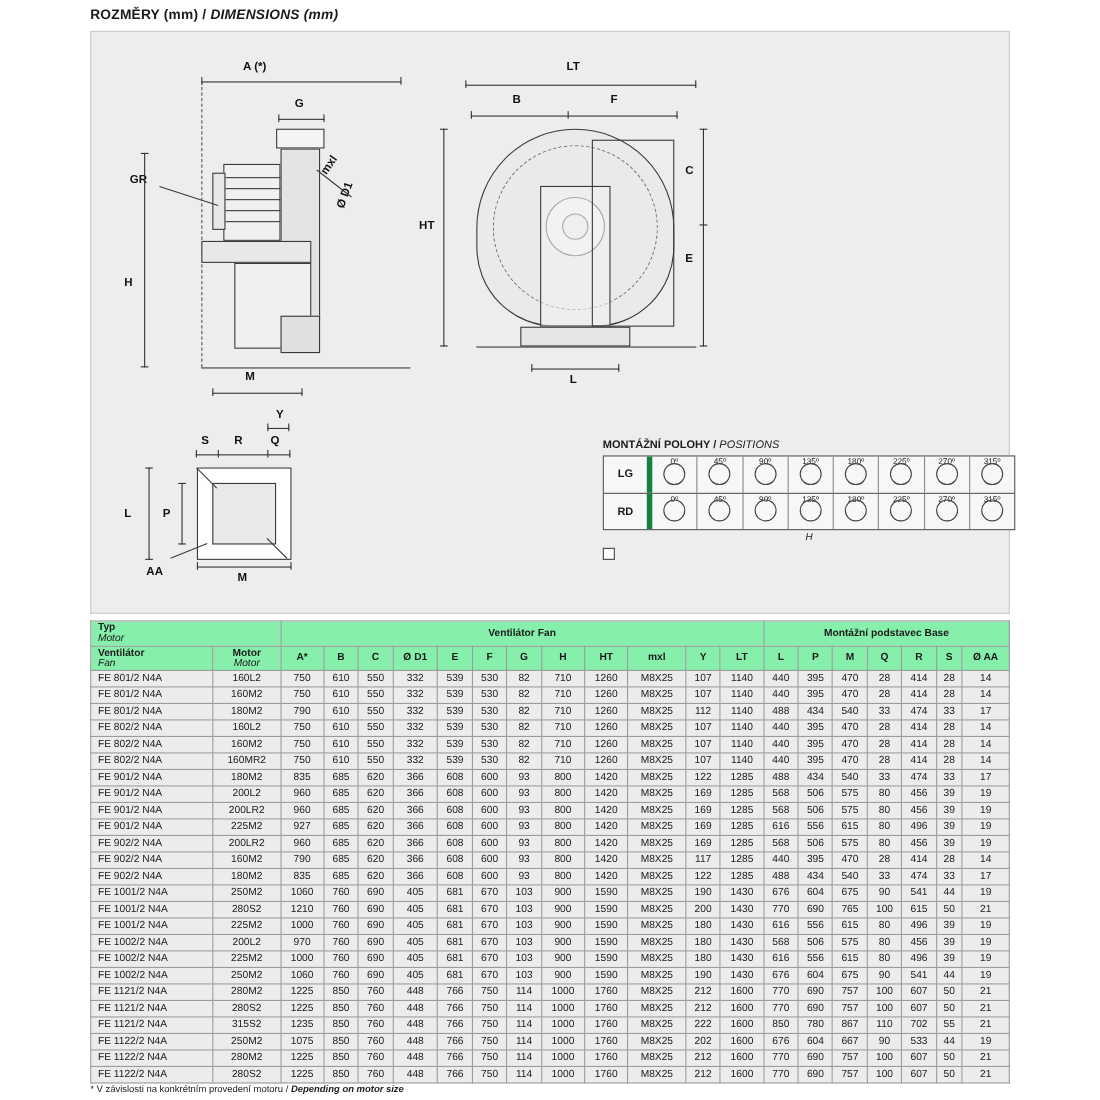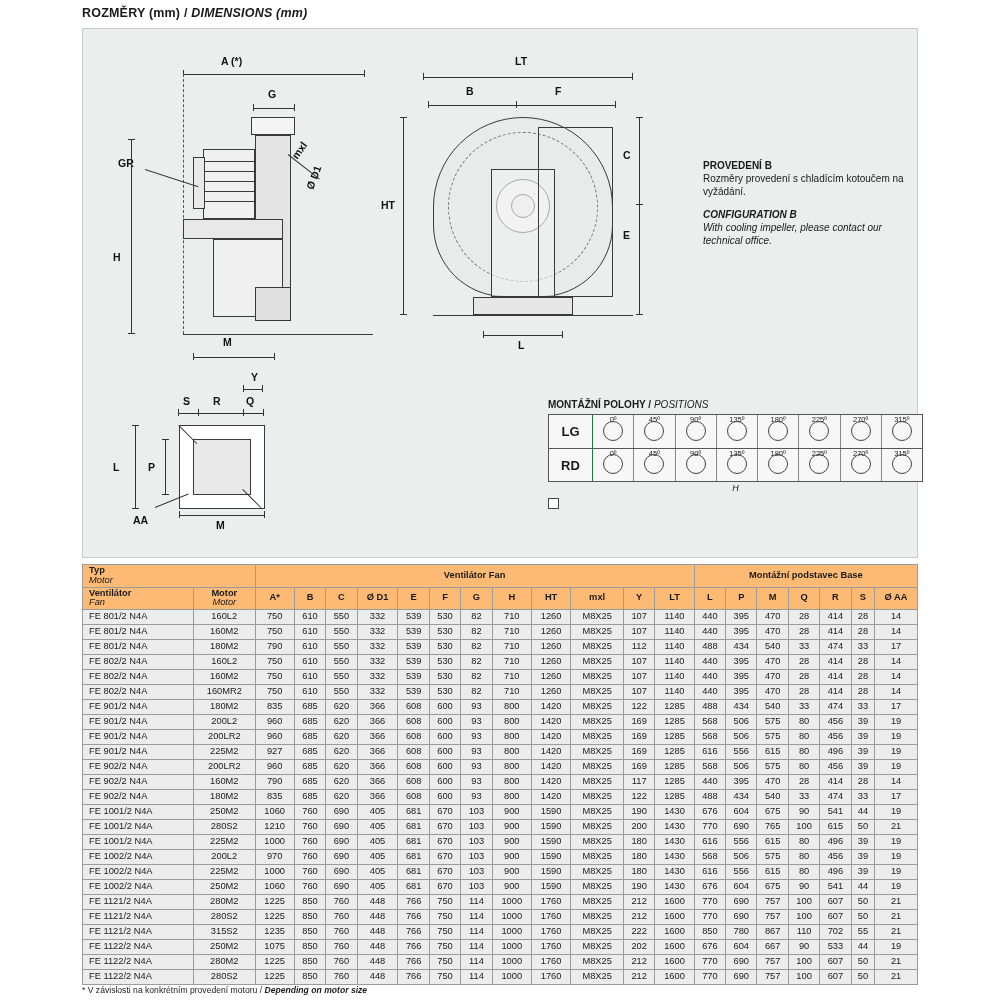--- a/index.html
+++ b/index.html
@@ -55,21 +55,21 @@
   .info .it { font-style: italic; }
   .info .gap { display: block; height: 9px; }
 
   
   .pos-panel { position: absolute; left: 465px; top: 370px; width: 375px; }
   .pos-title { font-size: 10px; font-weight: bold; }
   .pos-title i { font-weight: normal; }
   .pos-table { margin-top: 4px; border: 1px solid #555; background:#f7f7f7; }
   .pos-row { display: flex; height: 33px; }
   .pos-row + .pos-row { border-top: 1px solid #555; }
-  .pos-lead { width: 44px; border-right: 1px solid #15803d; display:flex; align-items:center; justify-content:center; font-size:13px; font-weight:bold; }
+  .pos-lead { width: 44px; border-right: 5px solid #15803d; display:flex; align-items:center; justify-content:center; font-size:10px; font-weight:bold; }
   .pos-cells { flex:1; display:flex; }
   .pos-cell { flex:1; border-left: 1px solid #888; position:relative; }
   .pos-cell:first-child { border-left: none; }
   .mini-circle { position:absolute; left:50%; top:50%; transform:translate(-50%,-55%); width:20px; height:20px; border:1px solid #444; border-radius:50%; }
   .hmark { text-align:center; font-size:9px; font-style:italic; margin-top:1px; }
   .note { margin-top: 4px; display:flex; gap:5px; align-items:flex-start; }
   .note-box { width: 11px; height: 11px; border:1px solid #444; background:#fff; flex: none; margin-top:1px;}
   .note-txt { font-size: 8.6px; line-height: 1.3; }
   .note-txt i { font-style: italic; }
 
@@ -80,21 +80,21 @@
     font-size: 9.3px;
     width: 836px;
   }
   table.spec th, table.spec td {
     border: 1px solid #9a9c9c;
     padding: 1px 2px;
     text-align: center;
     height: 15px;
     line-height: 1.05;
   }
-  table.spec thead th { background: #fdba74; font-weight: bold; }
+  table.spec thead th { background: #86efac; font-weight: bold; }
   table.spec td.lft { text-align: left; padding-left: 6px; }
   table.spec th.lft { text-align: left; padding-left: 6px; }
   table.spec tbody td { background: #ececec; }
   table.spec tbody tr td.lft { background:#ececec; }
   .hdr2 span { display:block; }
   .hdr2 .it { font-style: italic; font-weight: normal; }
 
   .footnote {
     position: absolute; left: 82px; top: 985px;
     font-size: 8.6px;
@@ -228,27 +228,20 @@
     <div class="dimv" style="left:320px; top:88px; height:198px;"></div>
     <div class="tickh" style="left:317px; top:88px;"></div>
     <div class="tickh" style="left:317px; top:285px;"></div>
 
     <div class="lbl" style="left:435px; top:310px;">L</div>
     <div class="dimline" style="left:400px; top:306px; width:80px;"></div>
     <div class="tick" style="left:400px; top:302px;"></div>
     <div class="tick" style="left:479px; top:302px;"></div>
 
 
-    <div class="info">
-      <b>PROVEDENÍ B</b><br>
-      <span>Rozměry provedení s chladícím kotoučem na vyžádání.</span>
-      <span class="gap"></span>
-      <b class="it">CONFIGURATION B</b><br>
-      <span class="it">With cooling impeller, please contact our technical office.</span>
-    </div>
 
     <div class="pos-panel">
       <div class="pos-title">
         <span>MONTÁŽNÍ POLOHY / </span><i>POSITIONS</i>
       </div>
 
       <div class="pos-table">
 
         <div class="pos-row">
           <div class="pos-lead">LG</div>

